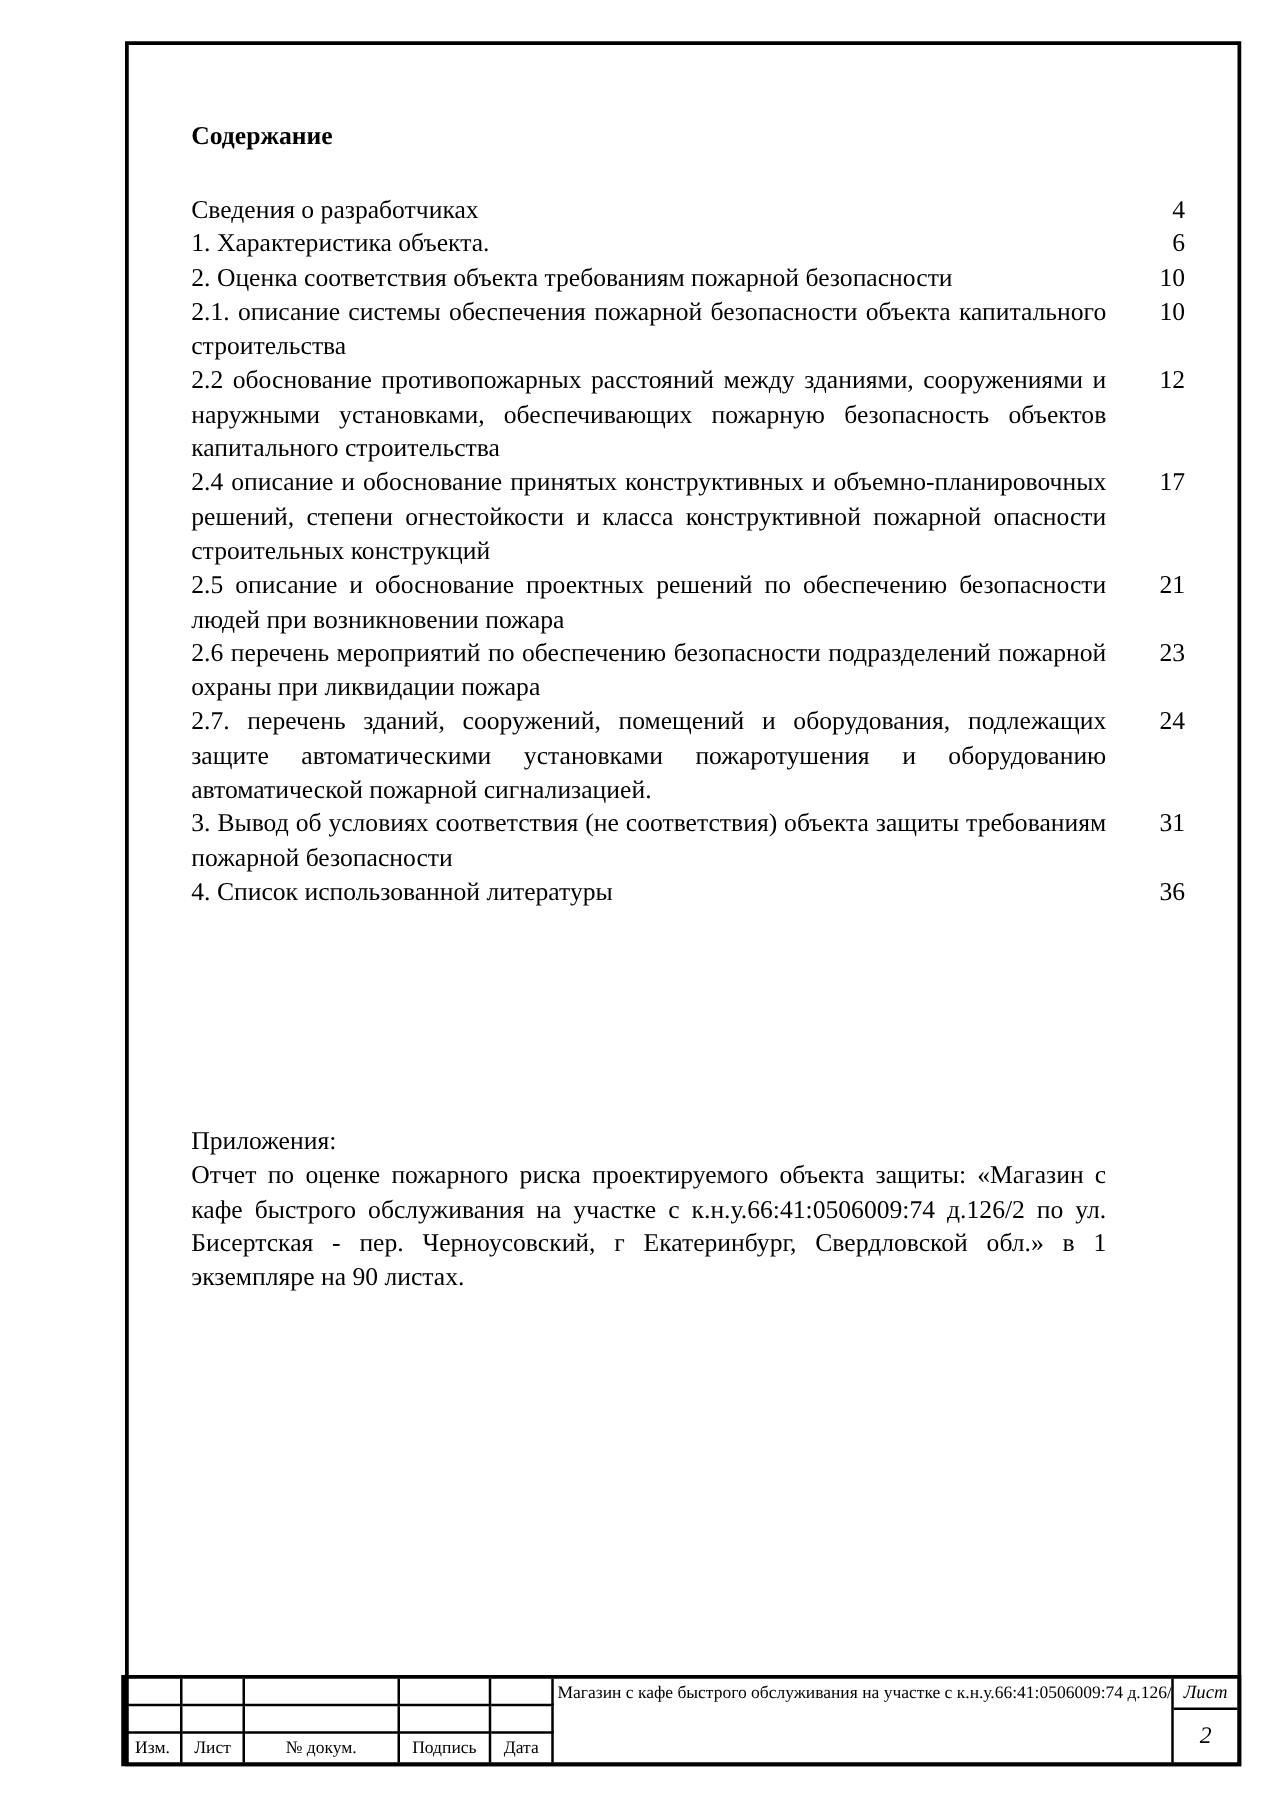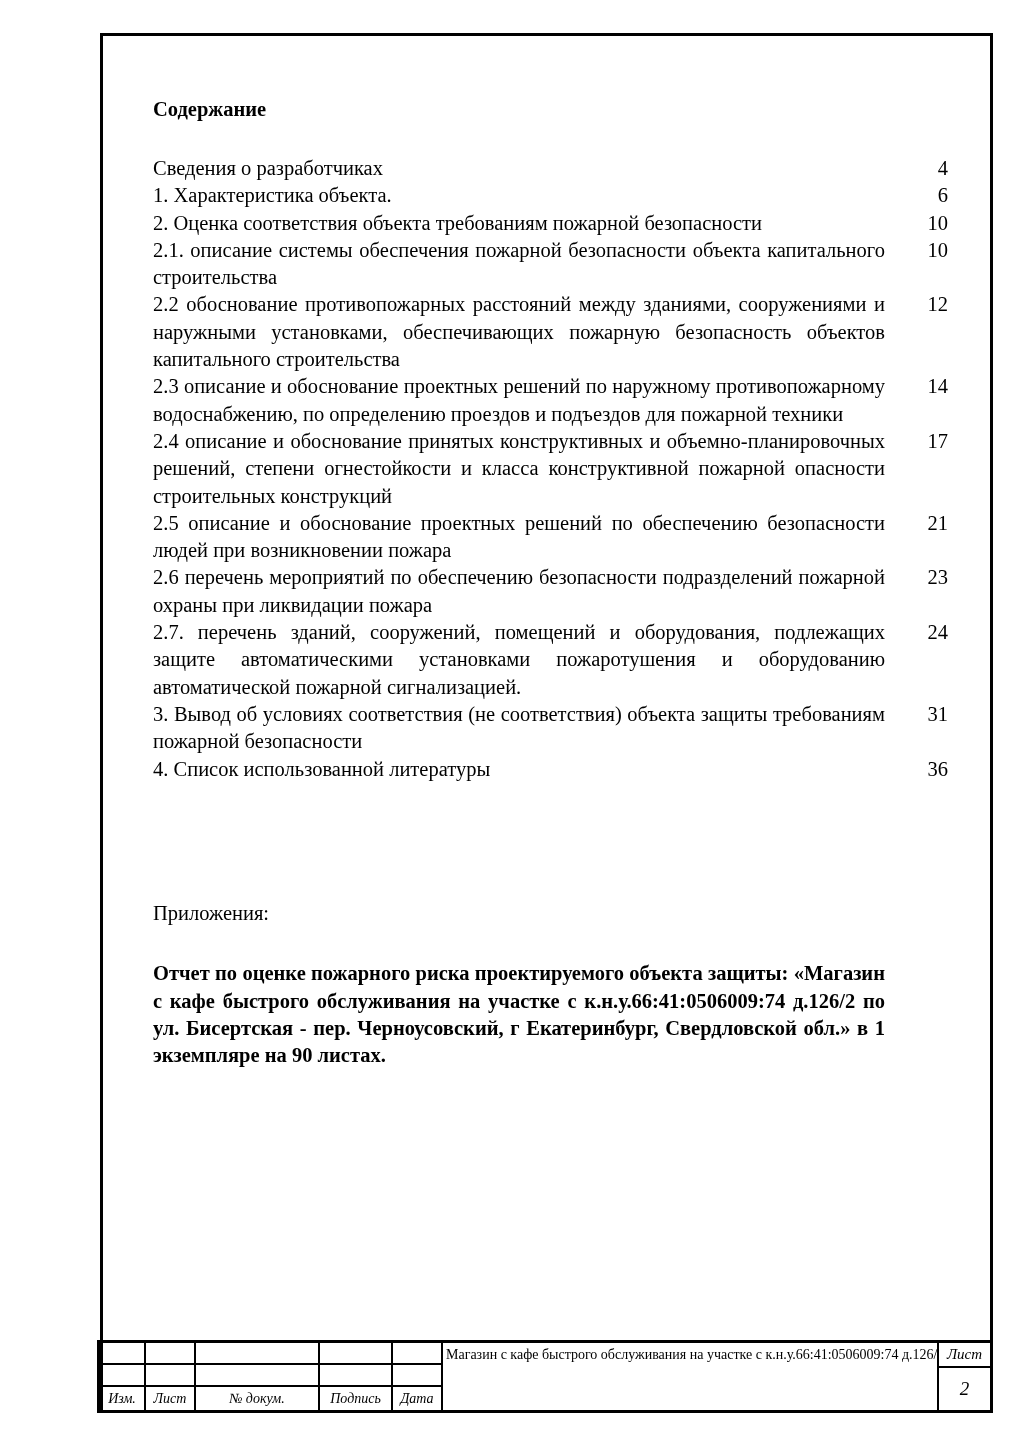--- a/index.html
+++ b/index.html
@@ -66,26 +66,24 @@
     position: absolute;
     left: 153px;
     top: 900px;
     width: 795px;
   }
   .appendix-heading {
     font-size: 20.5px;
     line-height: 27.3px;
   }
   .appendix-paragraph {
-    margin-top: 33px;
     width: 732px;
     text-align: justify;
     font-size: 20.5px;
     line-height: 27.3px;
-    font-weight: bold;
   }
   
   .stamp {
     position: absolute;
     left: 97px;
     top: 1340px;
     width: 896px;
     height: 73px;
     border: 3px solid #000000;
     box-sizing: border-box;
@@ -96,21 +94,20 @@
   .s-cell {
     border-right: 2px solid #000000;
     box-sizing: border-box;
   }
   .s-cell.rb {
     border-bottom: 2px solid #000000;
   }
   .s-label {
     border-right: 2px solid #000000;
     box-sizing: border-box;
-    font-style: italic;
     font-size: 14px;
     display: flex;
     align-items: center;
     justify-content: center;
     white-space: nowrap;
     overflow: hidden;
   }
   .s-title {
     grid-column: 6;
     grid-row: 1 / 4;
@@ -173,24 +170,20 @@
     </div>
     <div class="toc-row">
       <div class="toc-text">2.1. описание системы обеспечения пожарной безопасности объекта капитального строительства</div>
       <div class="toc-page">10</div>
     </div>
     <div class="toc-row">
       <div class="toc-text">2.2 обоснование противопожарных расстояний между зданиями, сооружениями и наружными установками, обеспечивающих пожарную безопасность объектов капитального строительства</div>
       <div class="toc-page">12</div>
     </div>
     <div class="toc-row">
-      <div class="toc-text">2.3 описание и обоснование проектных решений по наружному противопожарному водоснабжению, по определению проездов и подъездов для пожарной техники</div>
-      <div class="toc-page">14</div>
-    </div>
-    <div class="toc-row">
       <div class="toc-text">2.4 описание и обоснование принятых конструктивных и объемно-планировочных решений, степени огнестойкости и класса конструктивной пожарной опасности строительных конструкций</div>
       <div class="toc-page">17</div>
     </div>
     <div class="toc-row">
       <div class="toc-text">2.5 описание и обоснование проектных решений по обеспечению безопасности людей при возникновении пожара</div>
       <div class="toc-page">21</div>
     </div>
     <div class="toc-row">
       <div class="toc-text">2.6 перечень мероприятий по обеспечению безопасности подразделений пожарной охраны при ликвидации пожара</div>
       <div class="toc-page">23</div>

